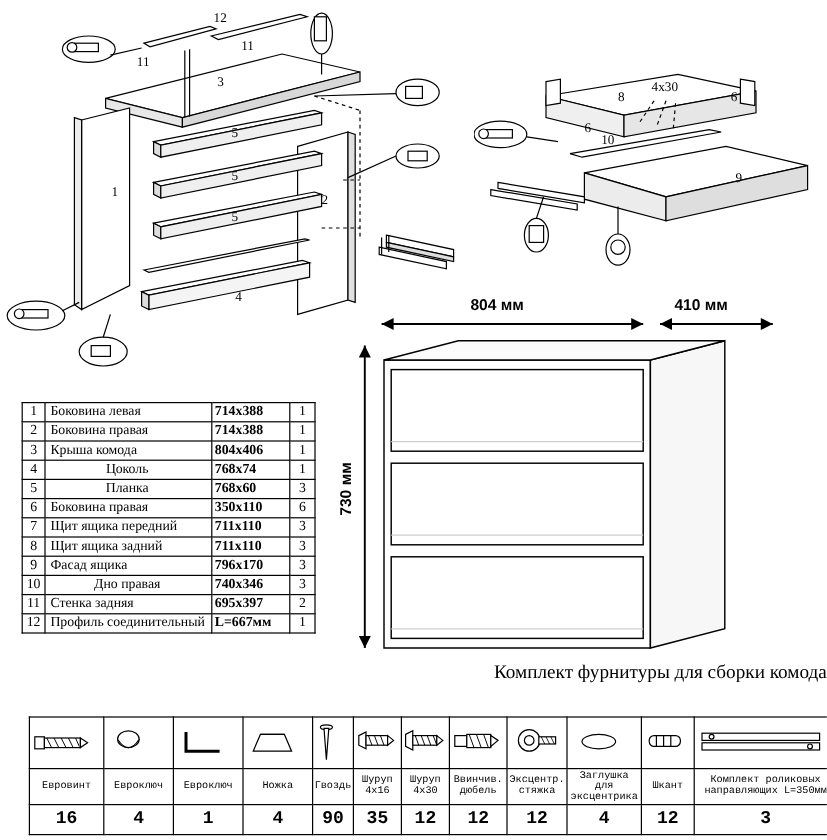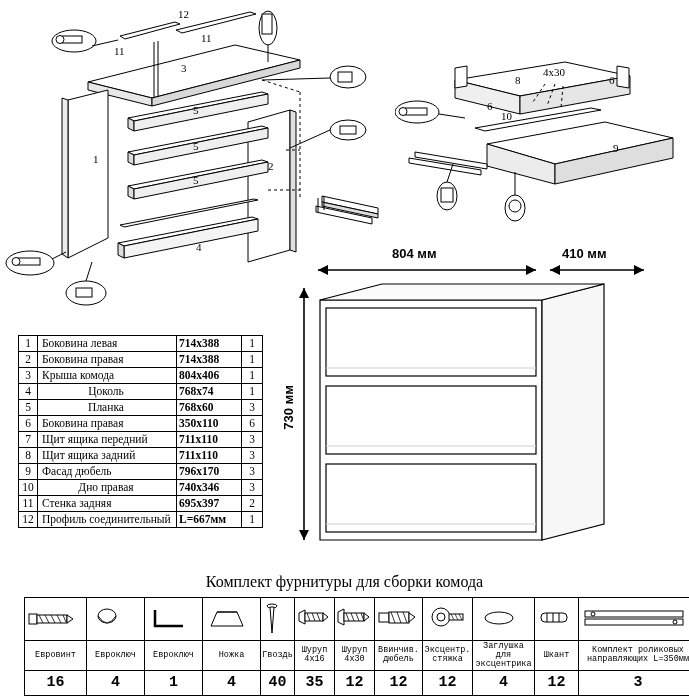--- a/index.html
+++ b/index.html
@@ -28,22 +28,22 @@
     white-space:nowrap;
   }
   .parts-table td.num{width:14px;text-align:center;}
   .parts-table td.name{width:132px;text-align:left;padding-left:4px;}
   .parts-table td.name.c{text-align:center;padding-left:0;}
   .parts-table td.size{width:60px;font-weight:bold;}
   .parts-table td.qty{width:16px;text-align:center;}
 
   
   .hw-title{
-    position:absolute;left:0;top:573px;width:689px;
-    text-align:center;font-size:16px;
+    position:absolute;left:0;top:552px;width:689px;
+    text-align:right;font-size:16px;
   }
   .hw-table{
     position:absolute;left:24px;top:597px;
     border-collapse:collapse;
     font-size:8.5px;
     font-family:Liberation Mono, monospace;
     table-layout:fixed;
     width:673px;
   }
   .hw-table td{
@@ -283,21 +283,21 @@
         <td class="qty">3</td>
       </tr>
     <tr>
         <td class="num">8</td>
         <td class="name">Щит ящика задний</td>
         <td class="size">711х110</td>
         <td class="qty">3</td>
       </tr>
     <tr>
         <td class="num">9</td>
-        <td class="name">Фасад дюбель</td>
+        <td class="name">Фасад ящика</td>
         <td class="size">796х170</td>
         <td class="qty">3</td>
       </tr>
     <tr>
         <td class="num">10</td>
         <td class="name c">Дно правая</td>
         <td class="size">740х346</td>
         <td class="qty">3</td>
       </tr>
     <tr>
@@ -455,21 +455,21 @@
       <td>Эксцентр. стяжка</td>
       <td>Заглушка для эксцентрика</td>
       <td>Шкант</td>
       <td>Комплект роликовых направляющих L=350мм</td>
     </tr>
     <tr class="counts">
       <td>16</td>
       <td>4</td>
       <td>1</td>
       <td>4</td>
-      <td>40</td>
+      <td>90</td>
       <td>35</td>
       <td>12</td>
       <td>12</td>
       <td>12</td>
       <td>4</td>
       <td>12</td>
       <td>3</td>
     </tr>
   </tbody>
 </table>

